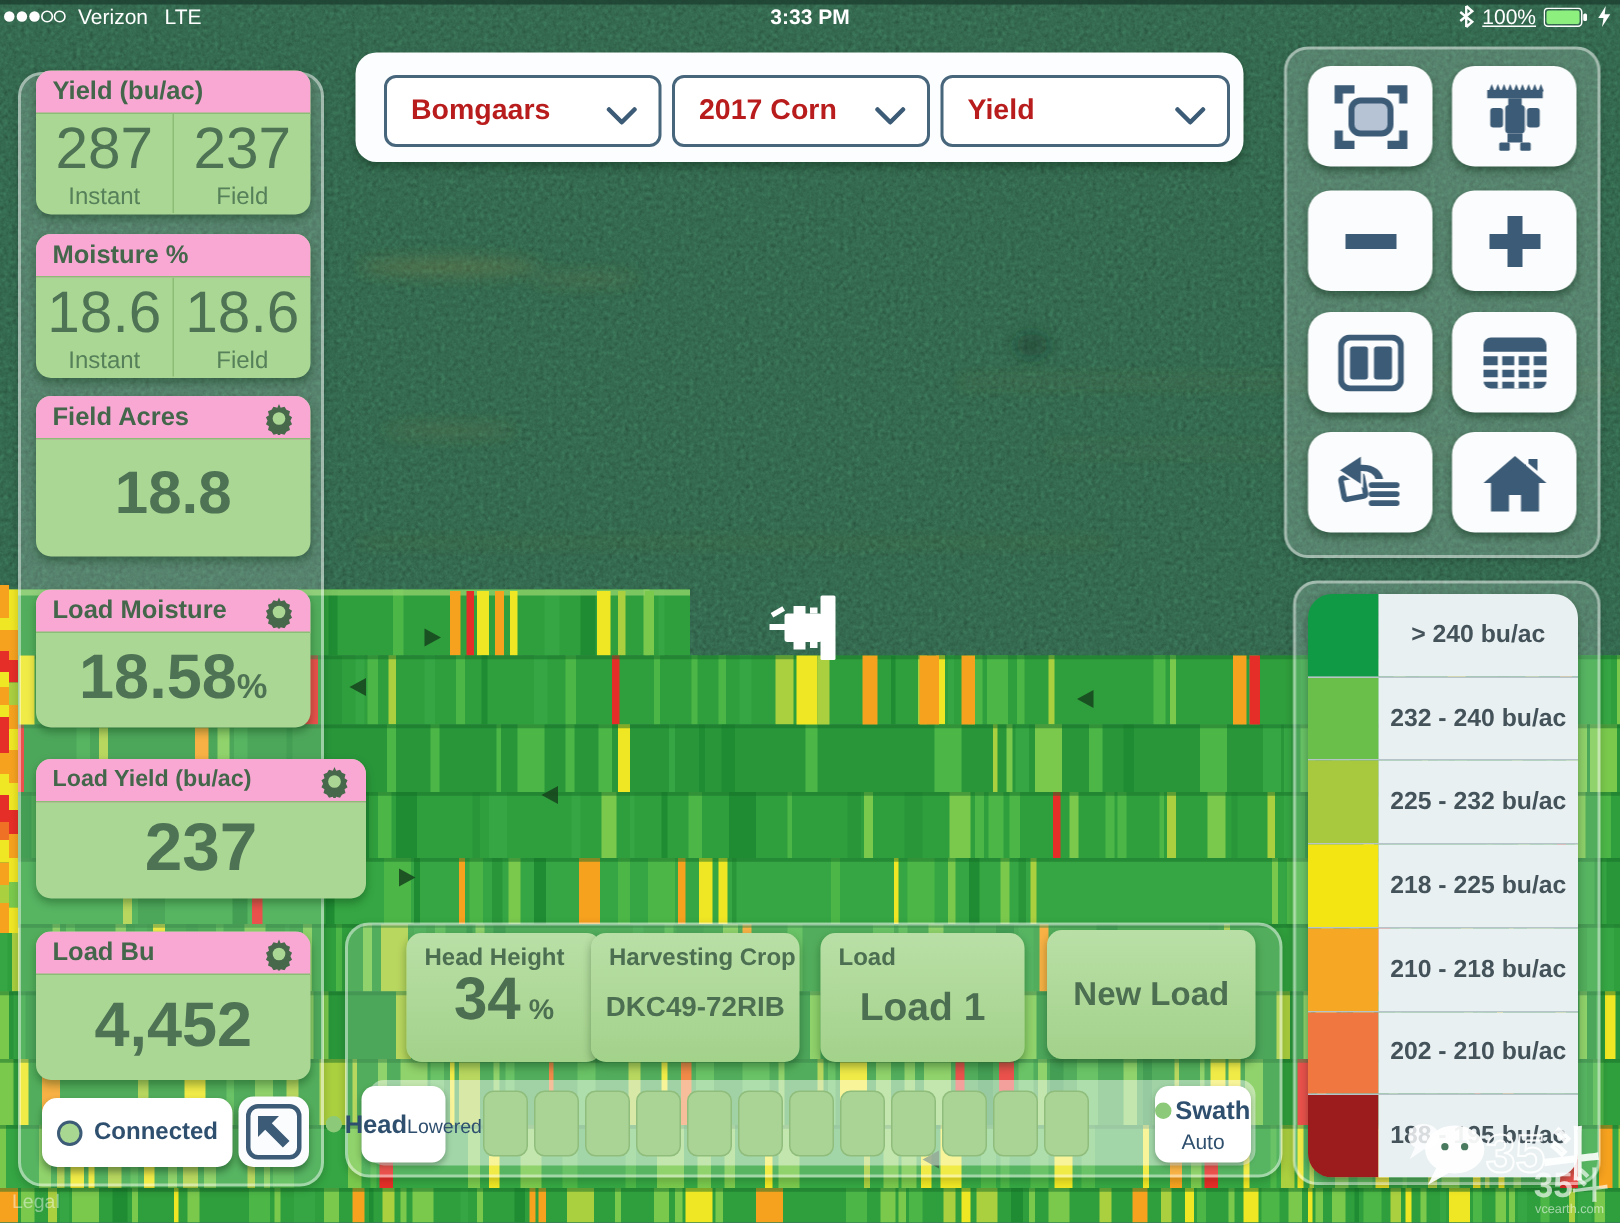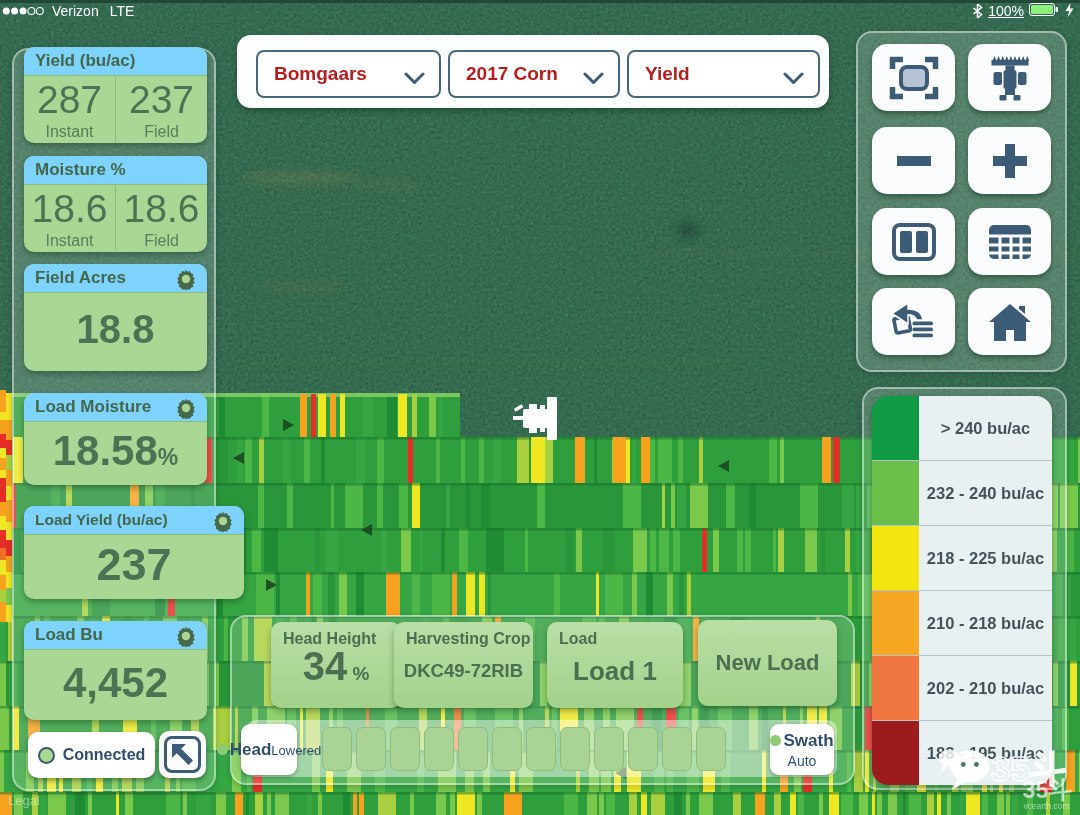--- a/index.html
+++ b/index.html
@@ -1,20 +1,20 @@
 <!DOCTYPE html>
 <html><head><meta charset="utf-8">
 <style>
 * { margin:0; padding:0; box-sizing:border-box; }
 html,body { width:1080px; height:815px; overflow:hidden; }
 body { font-family:"Liberation Sans", sans-serif; position:relative; background:#3b7b5d; }
 #field { position:absolute; left:0; top:0; width:1080px; height:815px; }
 .panelT { position:absolute; background:rgba(255,255,255,0.17); border:2px solid rgba(255,255,255,0.45); border-radius:16px; box-shadow:0 2px 6px rgba(0,0,0,0.18); }
 .card { position:absolute; background:#abd795; border-radius:10px; box-shadow:0 3px 6px rgba(0,40,10,0.35); overflow:hidden; }
-.card .hd { height:29px; background:#7dd3fc; border-bottom:1px solid #8cbd77; display:flex; align-items:center; padding:0 11px; font-size:17px; font-weight:bold; color:#44674b; position:relative; white-space:nowrap;}
+.card .hd { height:29px; background:#f9a8d4; border-bottom:1px solid #8cbd77; display:flex; align-items:center; padding:0 11px; font-size:17px; font-weight:bold; color:#44674b; position:relative; white-space:nowrap;}
 .card .hd .gear { position:absolute; right:10px; top:4px; }
 .big { color:#4e7354; font-weight:bold; text-align:center; }
 .twocol { display:flex; height:calc(100% - 30px); }
 .twocol > div { flex:1; display:flex; flex-direction:column; align-items:center; justify-content:center; }
 .twocol > div:first-child { border-right:1px solid #8cbd77; }
 .num { font-size:39px; color:#4e7354; }
 .lbl { font-size:16px; color:#558059; margin-top:1px; }
 .wbtn { position:absolute; background:#fbfcfd; border-radius:15px; box-shadow:0 3px 5px rgba(0,30,10,0.4); display:flex; align-items:center; justify-content:center; }
 .ddl { position:absolute; top:50px; height:48px; background:#fff; border:2px solid #47667c; border-radius:8px; display:flex; align-items:center; padding-left:16px; font-size:19px; font-weight:bold; color:#b91c1c; }
 .chev { position:absolute; right:14px; top:16px; }
@@ -611,21 +611,22 @@
           <circle cx="4.2" cy="5" r="3.5" fill="#fff"></circle>
           <circle cx="12.6" cy="5" r="3.5" fill="#fff"></circle>
           <circle cx="21" cy="5" r="3.5" fill="#fff"></circle>
           <circle cx="29.4" cy="5" r="3.5" fill="none" stroke="#fff" stroke-width="1.1"></circle>
           <circle cx="37.8" cy="5" r="3.5" fill="none" stroke="#fff" stroke-width="1.1"></circle>
         </g>
       </svg>
 <span style="margin-left:4px;font-size:14px;">Verizon</span>
       <span style="margin-left:9px;font-size:14px;">LTE</span>
     </div>
-<div style="position:absolute;right:6px;top:3px;display:flex;align-items:flex-start;gap:5px;text-decoration:underline;">
+<div style="position:absolute;left:0;right:0;top:3px;text-align:center;font-size:14px;font-weight:bold;">3:33 PM</div>
+<div style="position:absolute;right:6px;top:3px;display:flex;align-items:center;gap:5px;text-decoration:underline;">
       <svg width="11" height="16" viewBox="0 0 11 16">
         <path d="M5.5 1 L5.5 15 M5.5 1 L9.5 4.5 L1.5 11 M5.5 15 L9.5 11.5 L1.5 5" stroke="#fff" stroke-width="1.6" fill="none"></path>
       </svg>
       <span style="font-size:14px;">100%</span>
       <svg width="29" height="13" viewBox="0 0 29 13">
         <rect x="0.5" y="0.5" width="25" height="12" rx="2.5" fill="none" stroke="#fff" stroke-width="1"></rect>
         <rect x="2" y="2" width="22" height="9" rx="1.5" fill="#8df07e"></rect>
         <rect x="26.5" y="4" width="2.5" height="5" rx="1" fill="#fff"></rect>
       </svg>
       <svg width="9" height="14" viewBox="0 0 9 14" style="margin-left:2px">
@@ -795,20 +796,24 @@
 <div style="position:absolute;left:872px;top:396px;width:180px;height:389px;border-radius:16px;overflow:hidden;box-shadow:0 3px 6px rgba(0,30,10,0.35);display:flex;flex-direction:column;">
     <div style="flex:1;display:flex;">
 <div style="width:47px;background:#119a45;"></div>
 <div style="flex:1;background:#e9f0f2;display:flex;align-items:center;justify-content:center;font-size:16.5px;font-weight:bold;color:#44525a;white-space:nowrap;">&gt; 240 bu/ac</div>
     </div>
     <div style="flex:1;display:flex;border-top:1px solid #b6c4c9;">
 <div style="width:47px;background:#6abf4b;"></div>
 <div style="flex:1;background:#e9f0f2;display:flex;align-items:center;justify-content:center;font-size:16.5px;font-weight:bold;color:#44525a;white-space:nowrap;">232 - 240 bu/ac</div>
     </div>
     <div style="flex:1;display:flex;border-top:1px solid #b6c4c9;">
+<div style="width:47px;background:#a8c93d;"></div>
+<div style="flex:1;background:#e9f0f2;display:flex;align-items:center;justify-content:center;font-size:16.5px;font-weight:bold;color:#44525a;white-space:nowrap;">225 - 232 bu/ac</div>
+    </div>
+    <div style="flex:1;display:flex;border-top:1px solid #b6c4c9;">
 <div style="width:47px;background:#f3e511;"></div>
 <div style="flex:1;background:#e9f0f2;display:flex;align-items:center;justify-content:center;font-size:16.5px;font-weight:bold;color:#44525a;white-space:nowrap;">218 - 225 bu/ac</div>
     </div>
     <div style="flex:1;display:flex;border-top:1px solid #b6c4c9;">
 <div style="width:47px;background:#f6a723;"></div>
 <div style="flex:1;background:#e9f0f2;display:flex;align-items:center;justify-content:center;font-size:16.5px;font-weight:bold;color:#44525a;white-space:nowrap;">210 - 218 bu/ac</div>
     </div>
     <div style="flex:1;display:flex;border-top:1px solid #b6c4c9;">
 <div style="width:47px;background:#f07840;"></div>
 <div style="flex:1;background:#e9f0f2;display:flex;align-items:center;justify-content:center;font-size:16.5px;font-weight:bold;color:#44525a;white-space:nowrap;">202 - 210 bu/ac</div>

